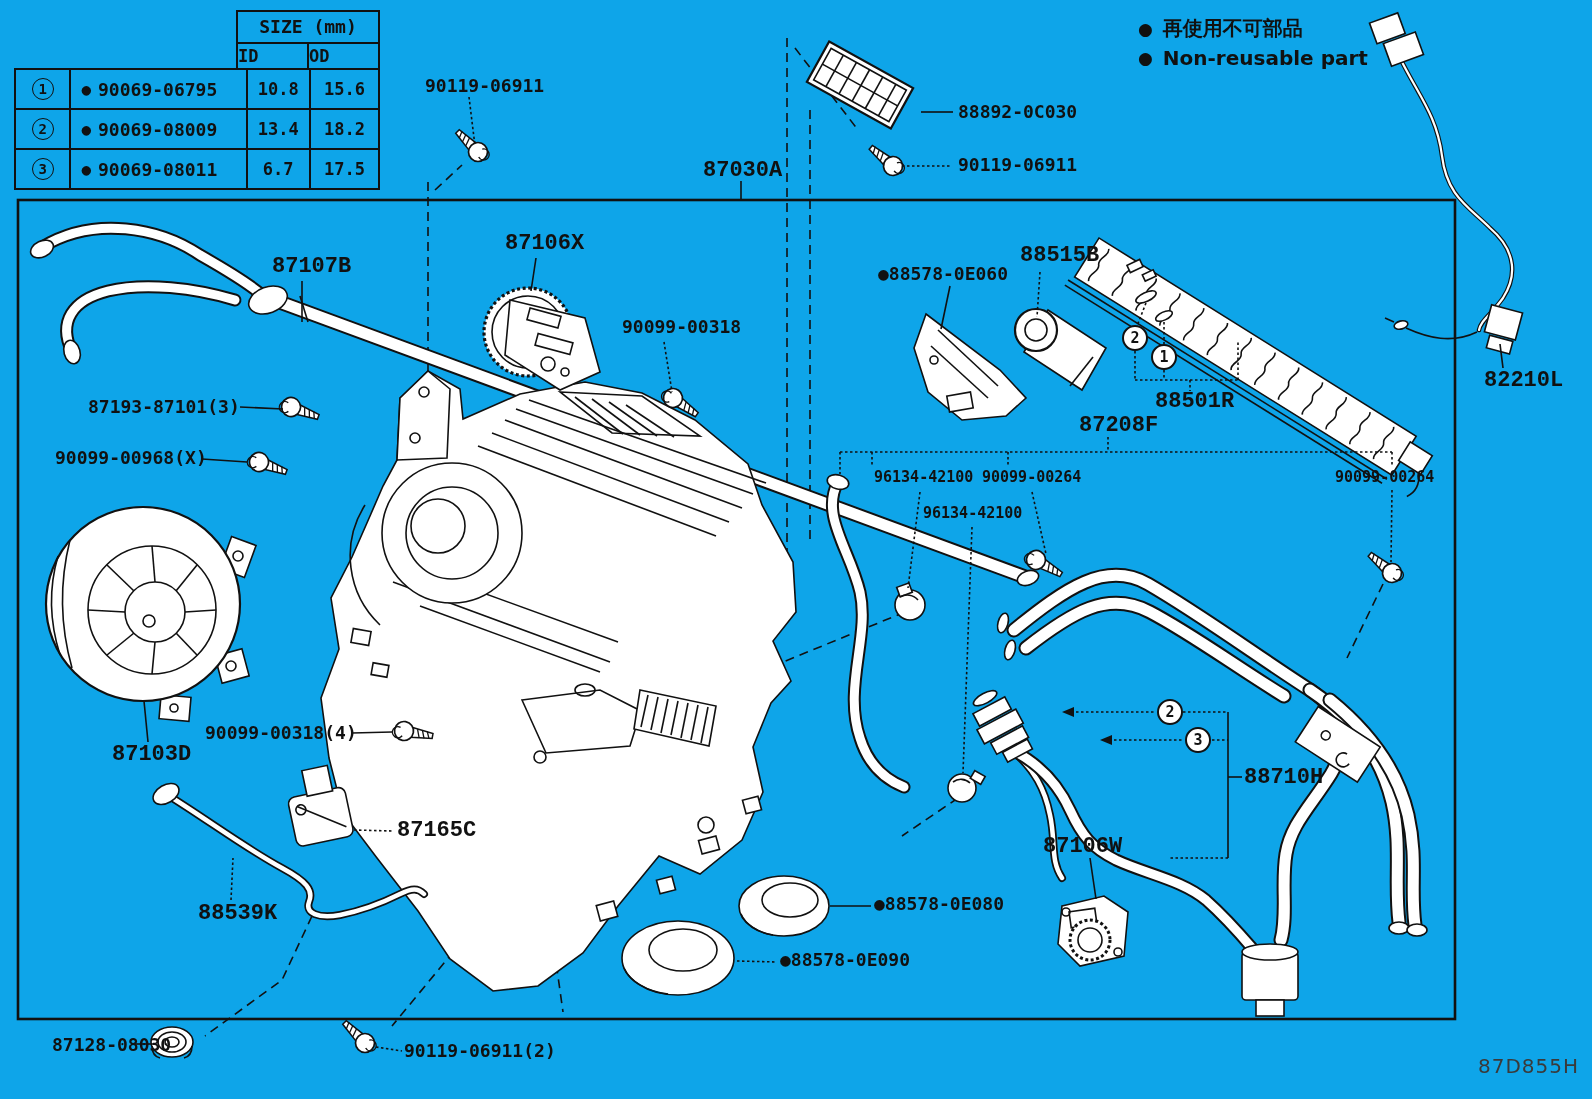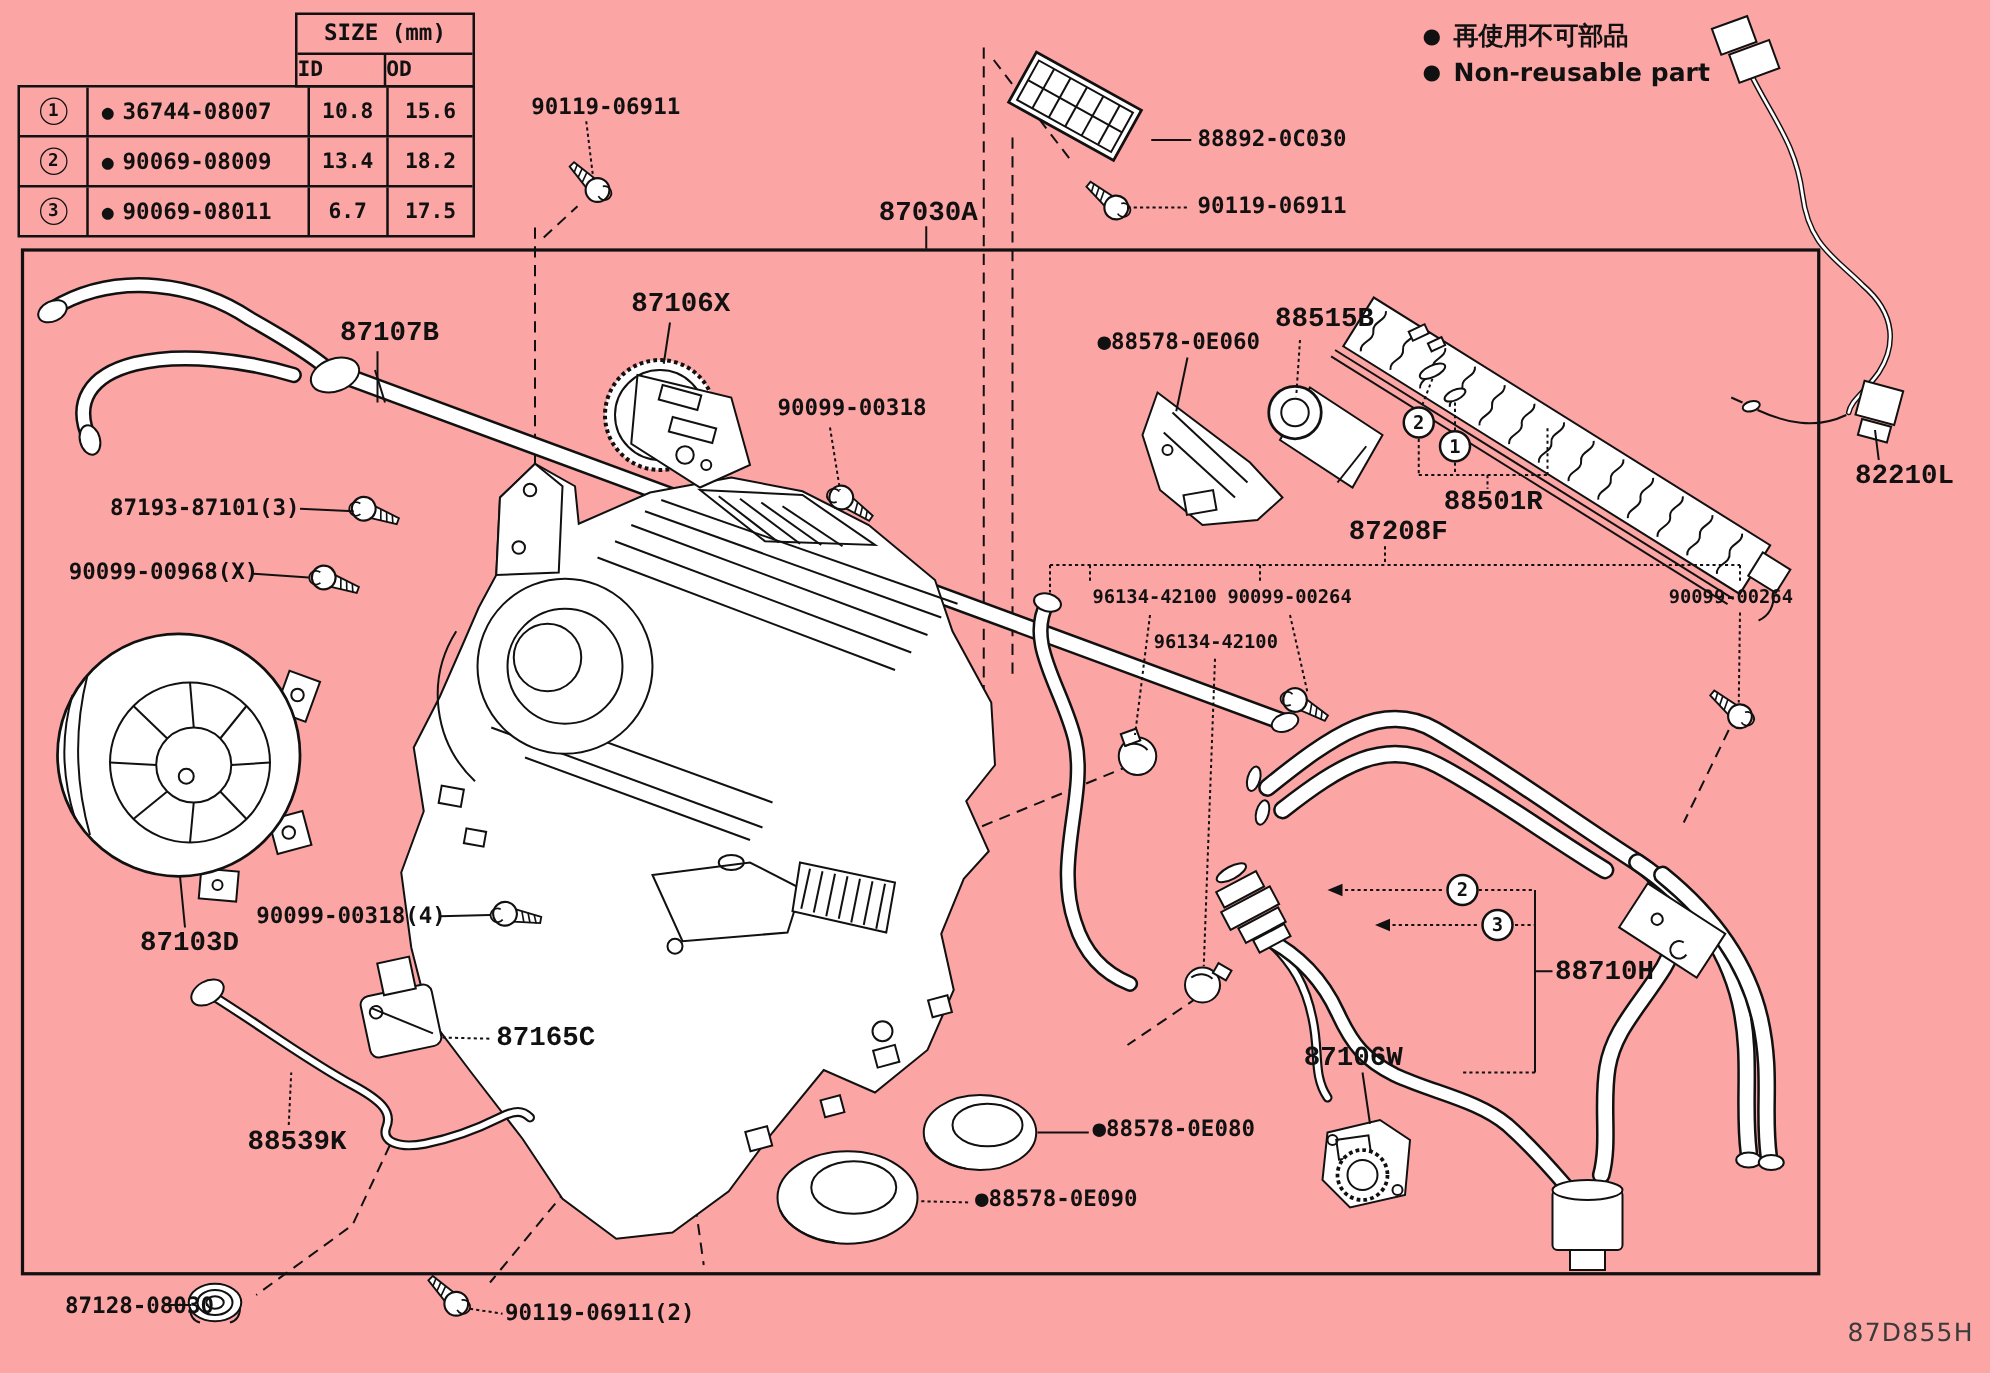--- a/index.html
+++ b/index.html
@@ -1,16 +1,16 @@
 <!DOCTYPE html>
 <html><head>
 <meta charset="utf-8">
 <style>
   html,body{margin:0;padding:0;background:#fff;}
-  .stage{position:relative;width:1592px;height:1099px;background:#fca5a5;overflow:hidden;
+  .stage{position:relative;width:1592px;height:1099px;background:#0ea5e9;overflow:hidden;
          font-family:"DejaVu Sans Mono", monospace;color:#111;}
   svg{position:absolute;left:0;top:0;}
   .thin{fill:none;stroke:#111;stroke-width:1.6;}
   .fw{fill:#fff;stroke:#111;stroke-width:1.6;}
   .fw2{fill:#fff;stroke:#111;stroke-width:2.2;}
   .dash{stroke-dasharray:9,6;}
   .dot{stroke-dasharray:2.5,2.5;}
   .tO{fill:none;stroke:#111;stroke-width:13;stroke-linecap:round;}
   .tI{fill:none;stroke:#fff;stroke-width:9;stroke-linecap:round;}
   .pO{fill:none;stroke:#111;stroke-width:15;stroke-linecap:round;}
@@ -436,21 +436,21 @@
         <div>OD</div>
       </div>
     </div>
     <div class="st-body">
       <div class="st-row">
         <div class="cell-num">
             <span class="circ-num">1</span>
           </div>
         <div class="cell-part">
             <span class="bullet">●</span>
-            <span>36744-08007</span>
+            <span>90069-06795</span>
           </div>
         <div class="cell-id">10.8</div>
         <div class="cell-od">15.6</div>
       </div>
       <div class="st-row">
         <div class="cell-num">
             <span class="circ-num">2</span>
           </div>
         <div class="cell-part">
             <span class="bullet">●</span>

